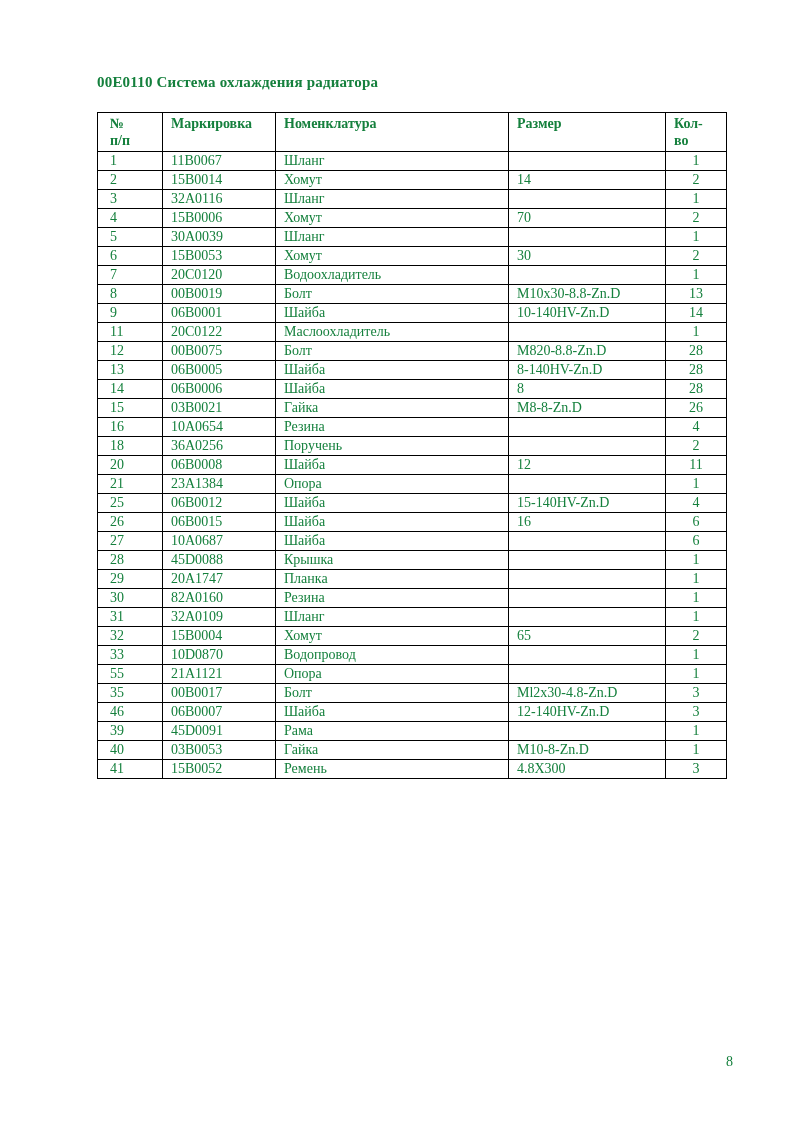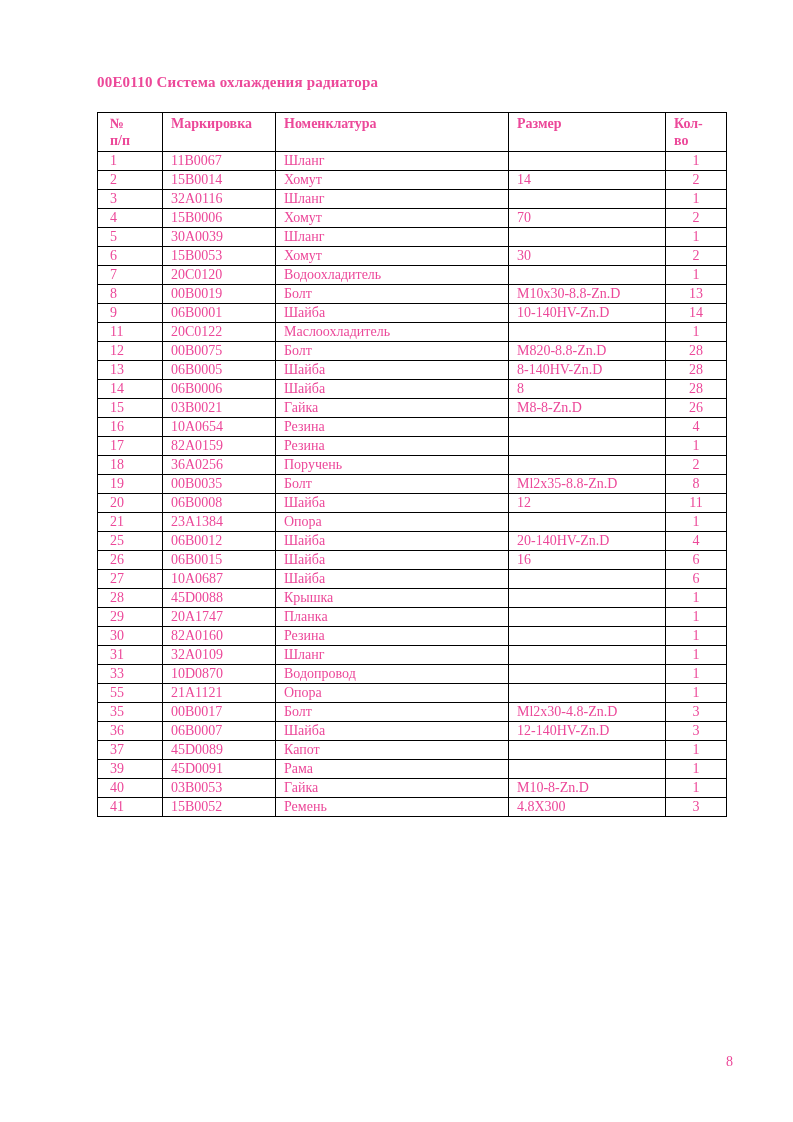--- a/index.html
+++ b/index.html
@@ -6,21 +6,21 @@
     margin: 0;
     padding: 0;
     background: #e8e8e8;
   }
   .page {
     position: relative;
     width: 793px;
     height: 1122px;
     background: #ffffff;
     font-family: "Liberation Serif", "DejaVu Serif", serif;
-    color: #ec4899;
+    color: #15803d;
     margin: 0 auto;
     overflow: hidden;
   }
   .doc-title {
     position: absolute;
     left: 97px;
     top: 74px;
     margin: 0;
     font-size: 15px;
     font-weight: bold;
@@ -205,59 +205,45 @@
         <td class="cell-qty">26</td>
       </tr>
         <tr>
         <td class="cell-num">16</td>
         <td class="cell-code">10A0654</td>
         <td class="cell-name">Резина</td>
         <td class="cell-size"></td>
         <td class="cell-qty">4</td>
       </tr>
         <tr>
-        <td class="cell-num">17</td>
-        <td class="cell-code">82A0159</td>
-        <td class="cell-name">Резина</td>
-        <td class="cell-size"></td>
-        <td class="cell-qty">1</td>
-      </tr>
-        <tr>
         <td class="cell-num">18</td>
         <td class="cell-code">36A0256</td>
         <td class="cell-name">Поручень</td>
         <td class="cell-size"></td>
         <td class="cell-qty">2</td>
       </tr>
         <tr>
-        <td class="cell-num">19</td>
-        <td class="cell-code">00B0035</td>
-        <td class="cell-name">Болт</td>
-        <td class="cell-size">Ml2x35-8.8-Zn.D</td>
-        <td class="cell-qty">8</td>
-      </tr>
-        <tr>
         <td class="cell-num">20</td>
         <td class="cell-code">06B0008</td>
         <td class="cell-name">Шайба</td>
         <td class="cell-size">12</td>
         <td class="cell-qty">11</td>
       </tr>
         <tr>
         <td class="cell-num">21</td>
         <td class="cell-code">23A1384</td>
         <td class="cell-name">Опора</td>
         <td class="cell-size"></td>
         <td class="cell-qty">1</td>
       </tr>
         <tr>
         <td class="cell-num">25</td>
         <td class="cell-code">06B0012</td>
         <td class="cell-name">Шайба</td>
-        <td class="cell-size">20-140HV-Zn.D</td>
+        <td class="cell-size">15-140HV-Zn.D</td>
         <td class="cell-qty">4</td>
       </tr>
         <tr>
         <td class="cell-num">26</td>
         <td class="cell-code">06B0015</td>
         <td class="cell-name">Шайба</td>
         <td class="cell-size">16</td>
         <td class="cell-qty">6</td>
       </tr>
         <tr>
@@ -287,20 +273,27 @@
         <td class="cell-name">Резина</td>
         <td class="cell-size"></td>
         <td class="cell-qty">1</td>
       </tr>
         <tr>
         <td class="cell-num">31</td>
         <td class="cell-code">32A0109</td>
         <td class="cell-name">Шланг</td>
         <td class="cell-size"></td>
         <td class="cell-qty">1</td>
+      </tr>
+        <tr>
+        <td class="cell-num">32</td>
+        <td class="cell-code">15B0004</td>
+        <td class="cell-name">Хомут</td>
+        <td class="cell-size">65</td>
+        <td class="cell-qty">2</td>
       </tr>
         <tr>
         <td class="cell-num">33</td>
         <td class="cell-code">10D0870</td>
         <td class="cell-name">Водопровод</td>
         <td class="cell-size"></td>
         <td class="cell-qty">1</td>
       </tr>
         <tr>
         <td class="cell-num">55</td>
@@ -310,32 +303,25 @@
         <td class="cell-qty">1</td>
       </tr>
         <tr>
         <td class="cell-num">35</td>
         <td class="cell-code">00B0017</td>
         <td class="cell-name">Болт</td>
         <td class="cell-size">Ml2x30-4.8-Zn.D</td>
         <td class="cell-qty">3</td>
       </tr>
         <tr>
-        <td class="cell-num">36</td>
+        <td class="cell-num">46</td>
         <td class="cell-code">06B0007</td>
         <td class="cell-name">Шайба</td>
         <td class="cell-size">12-140HV-Zn.D</td>
         <td class="cell-qty">3</td>
-      </tr>
-        <tr>
-        <td class="cell-num">37</td>
-        <td class="cell-code">45D0089</td>
-        <td class="cell-name">Капот</td>
-        <td class="cell-size"></td>
-        <td class="cell-qty">1</td>
       </tr>
         <tr>
         <td class="cell-num">39</td>
         <td class="cell-code">45D0091</td>
         <td class="cell-name">Рама</td>
         <td class="cell-size"></td>
         <td class="cell-qty">1</td>
       </tr>
         <tr>
         <td class="cell-num">40</td>

